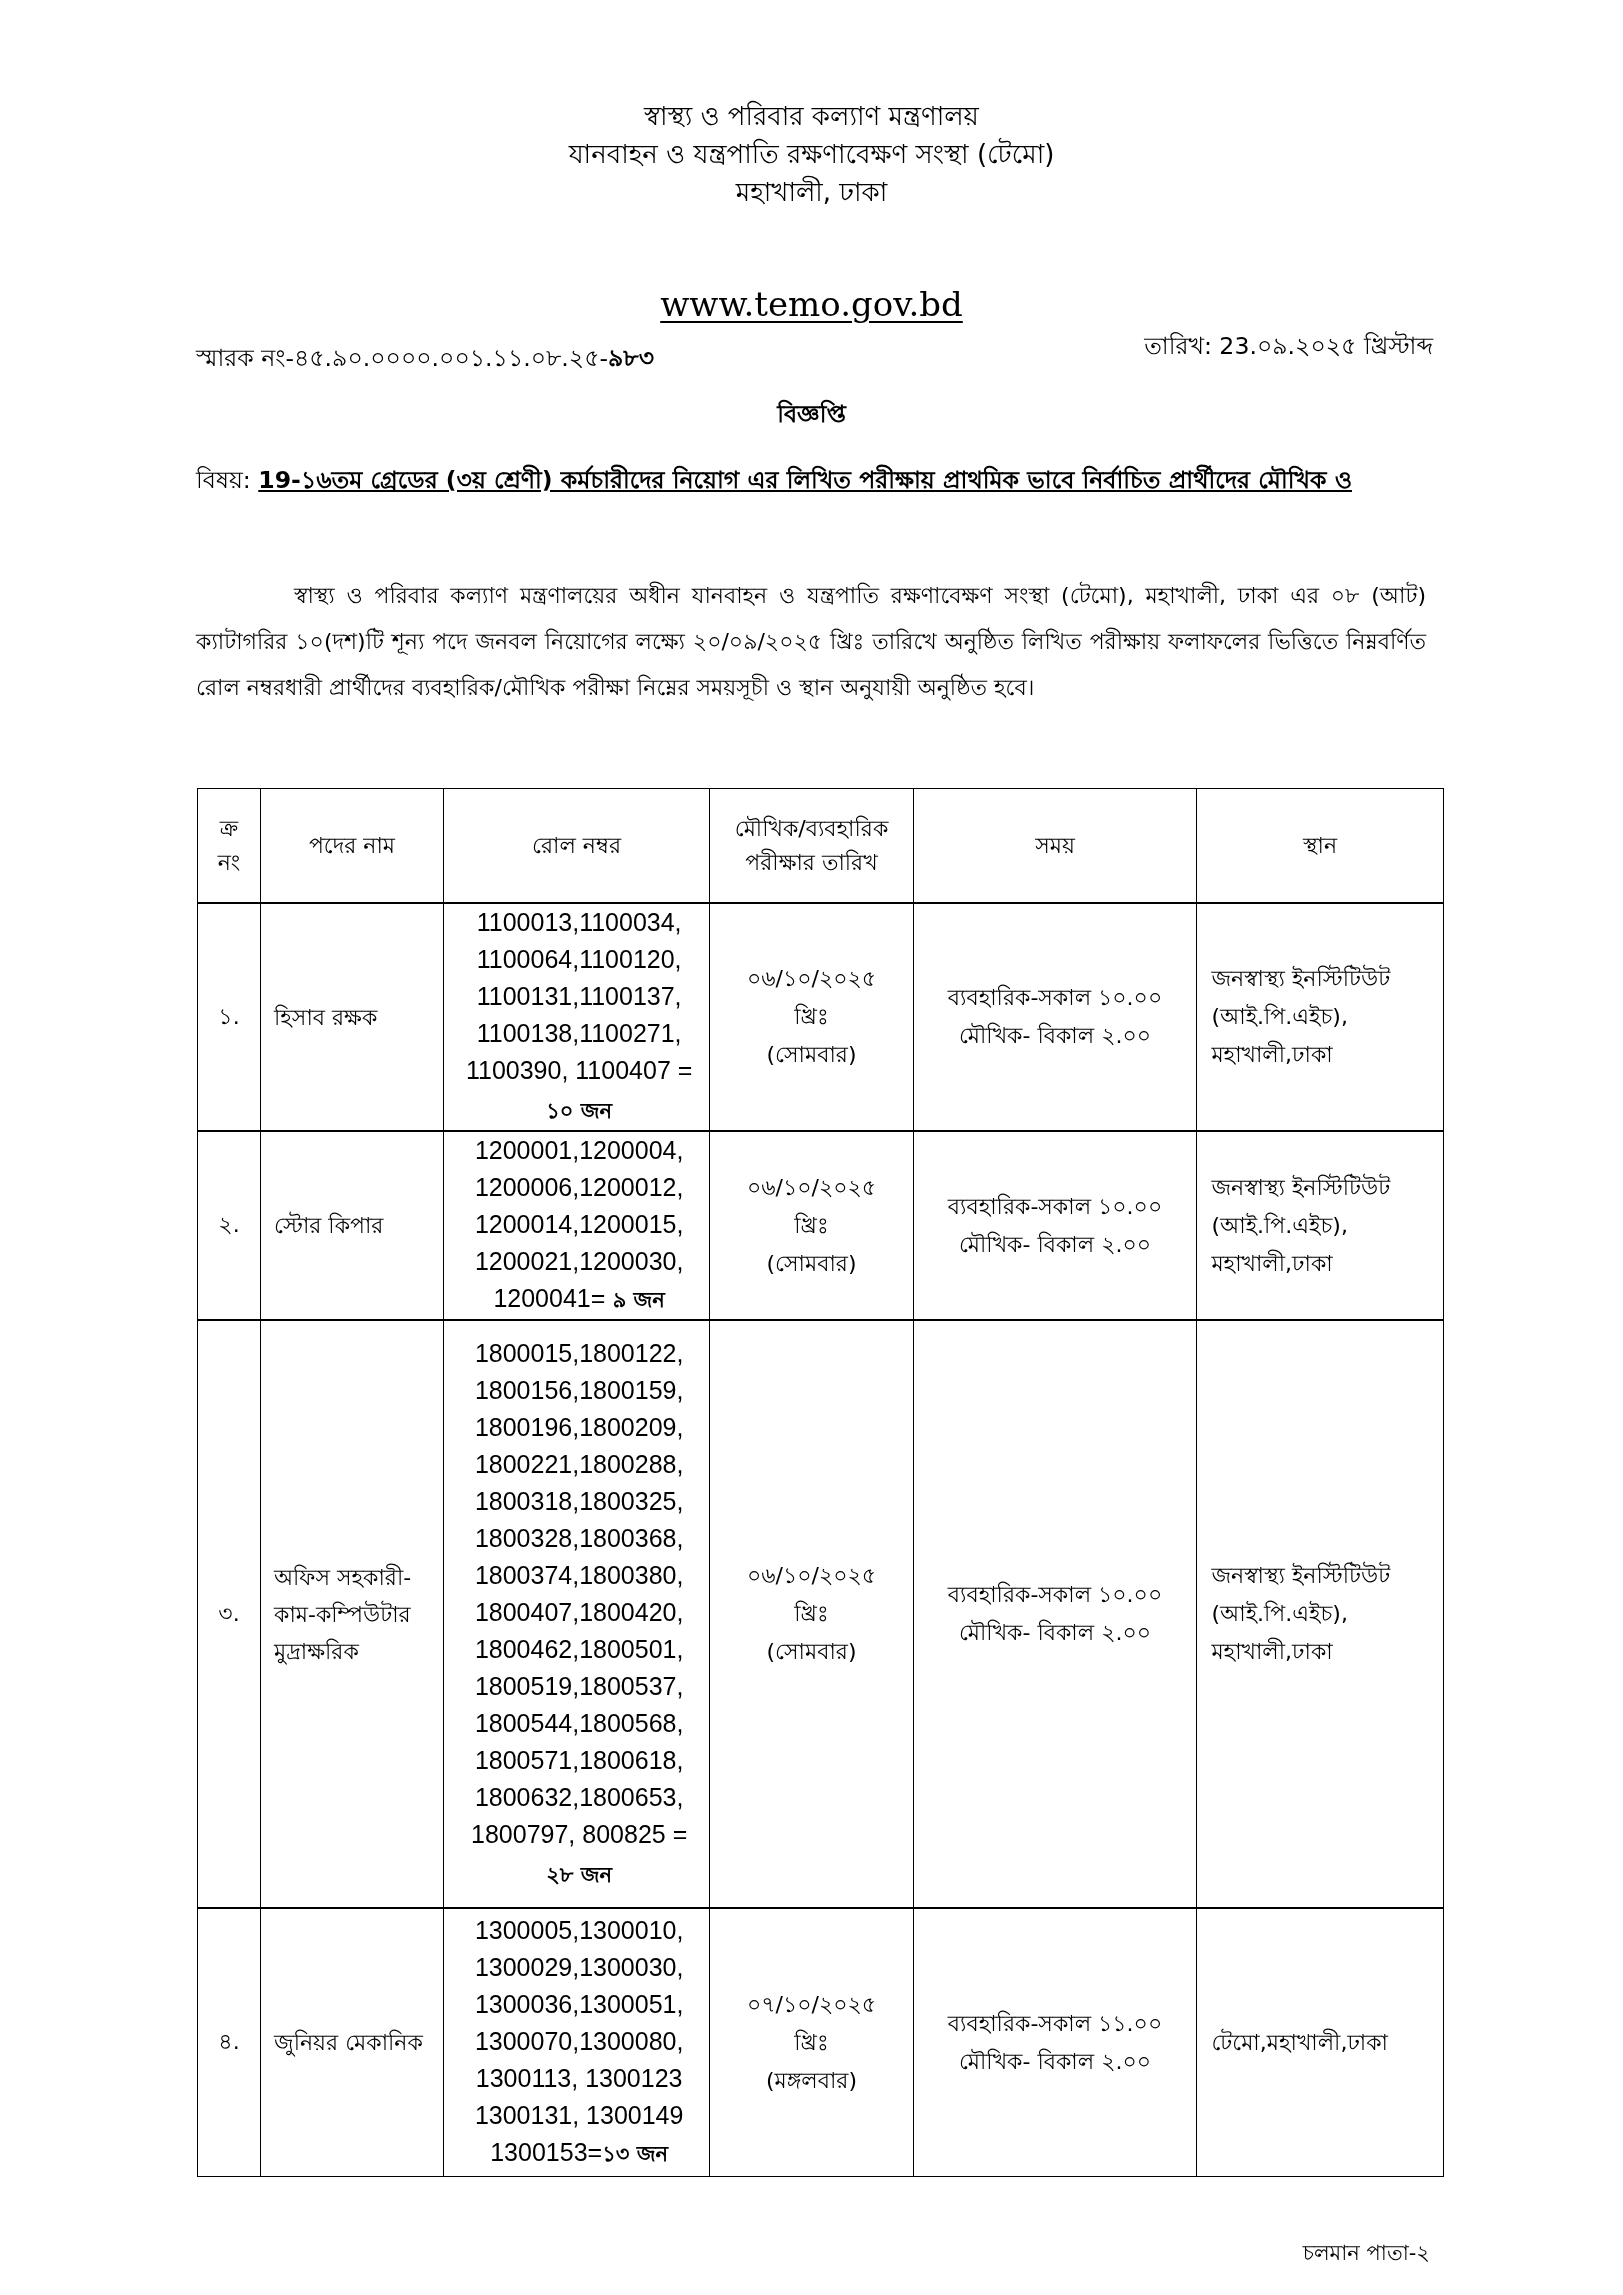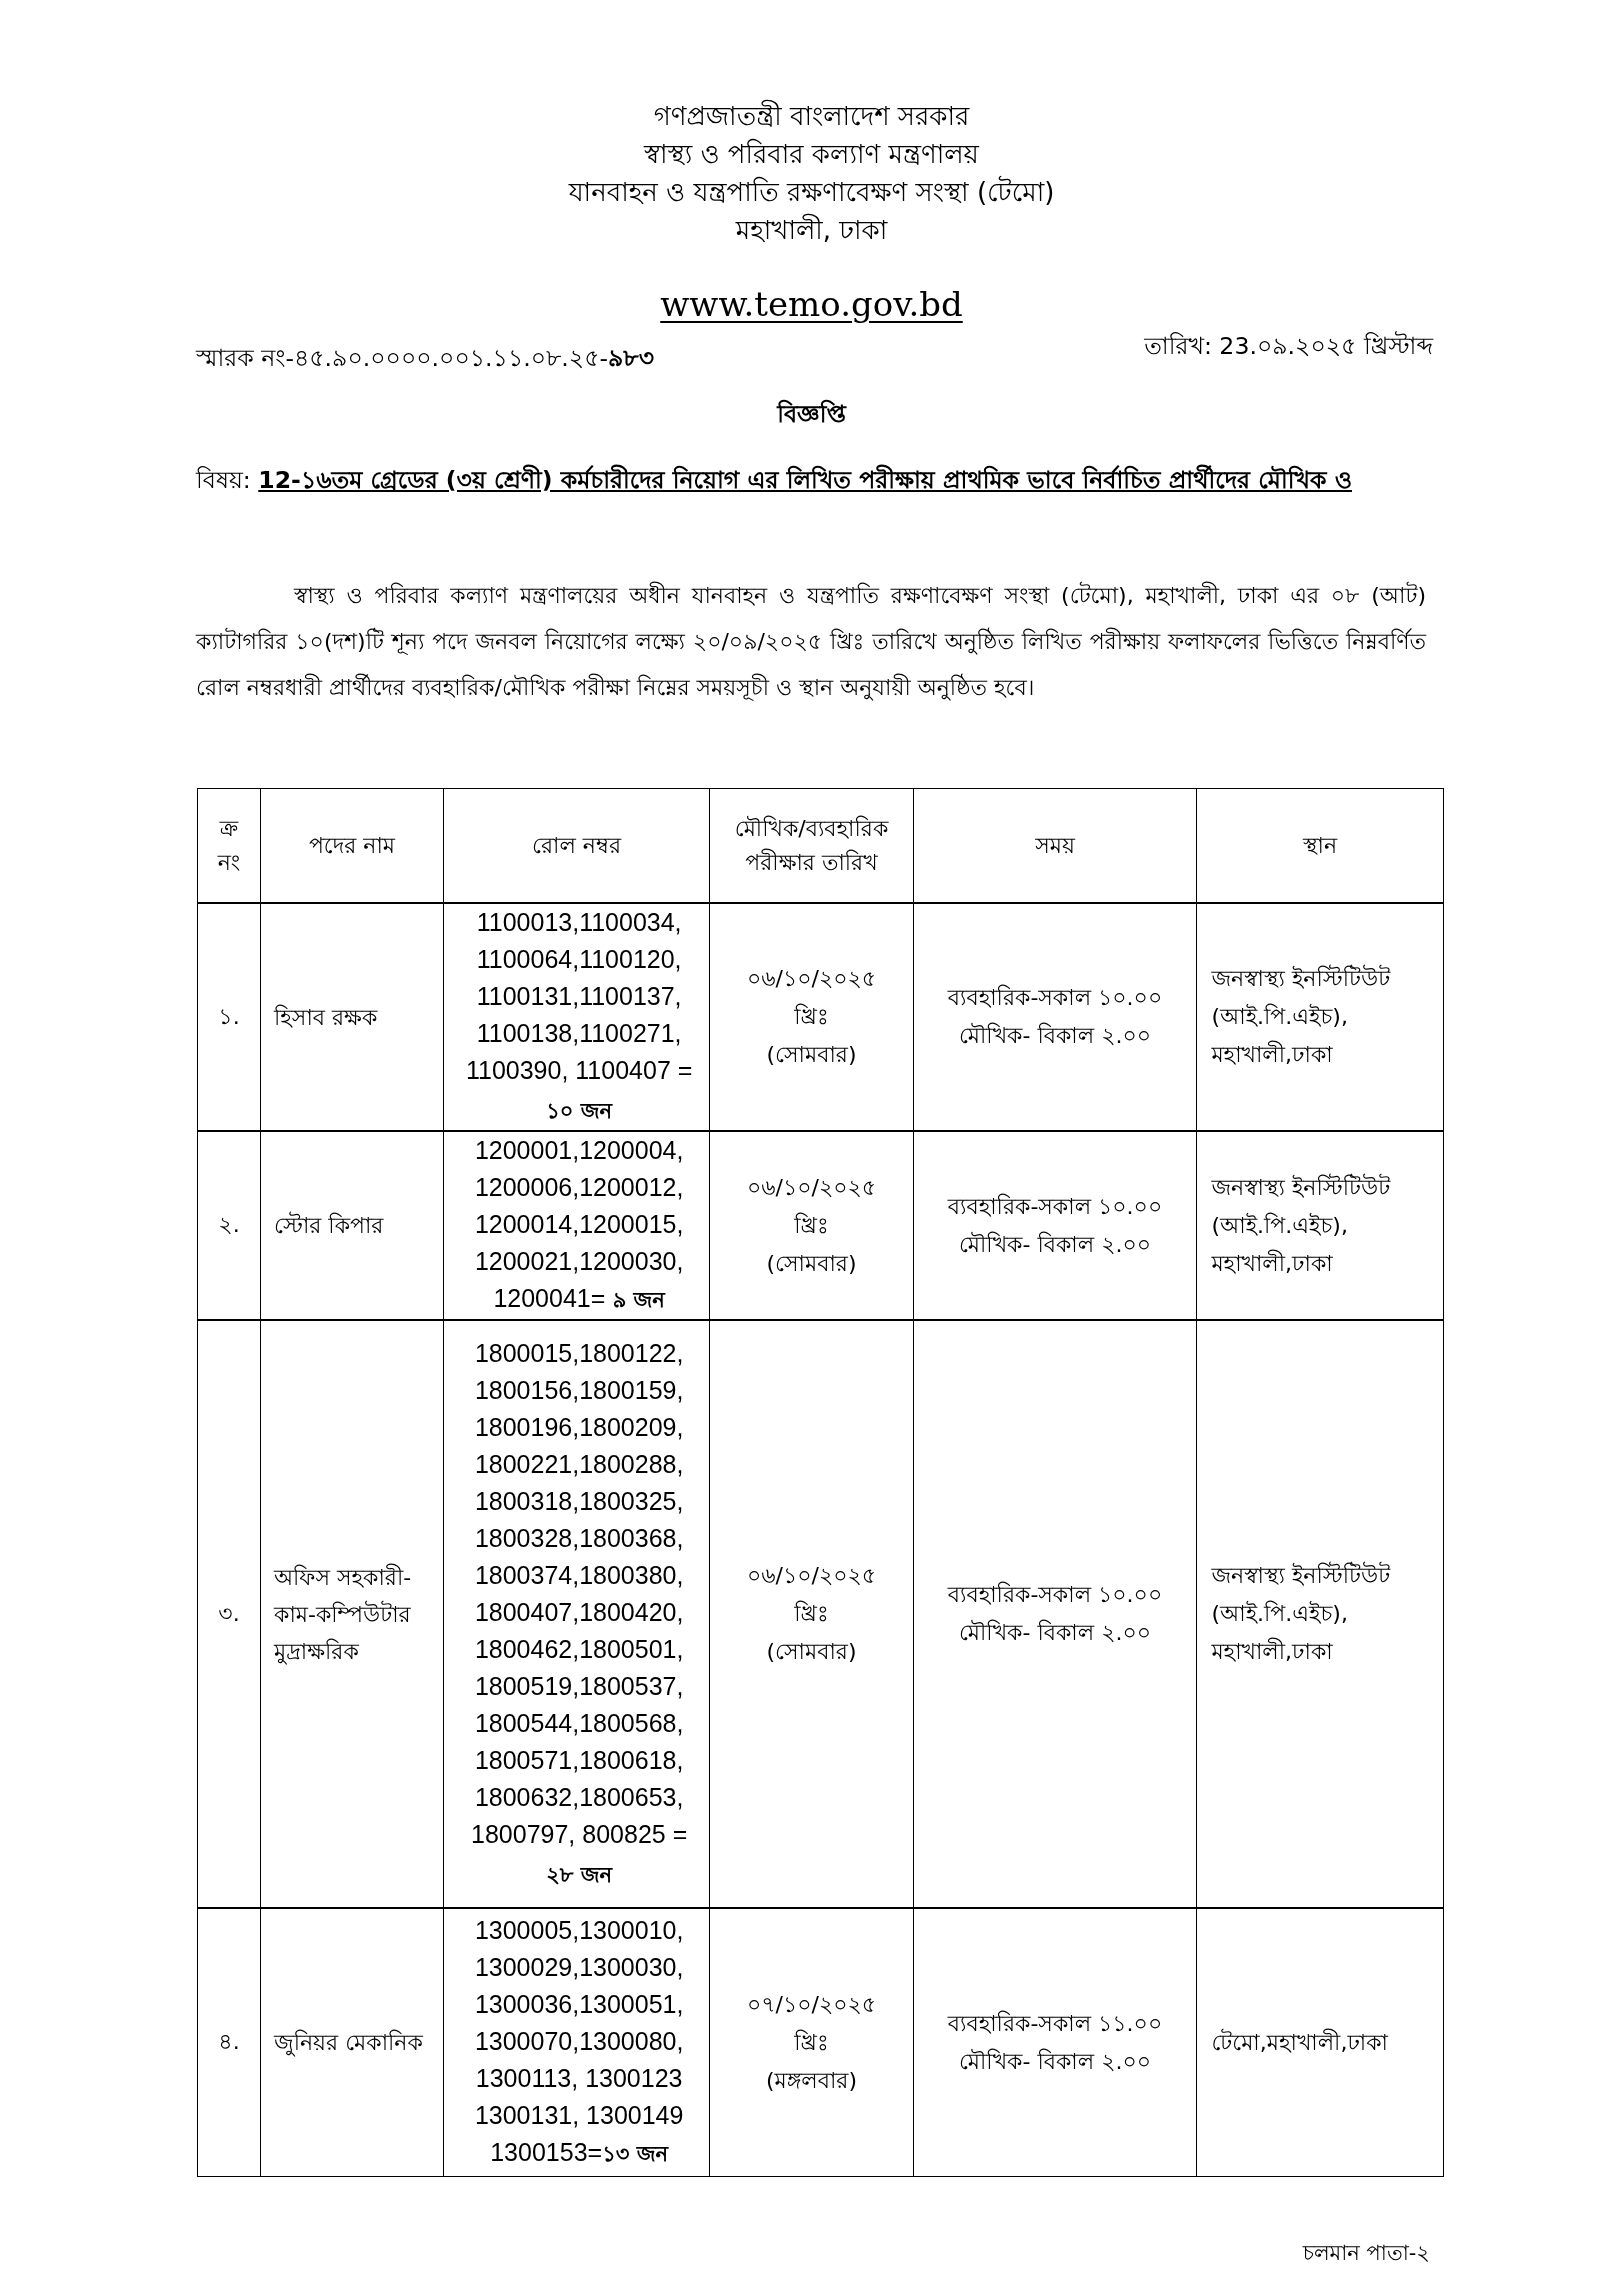--- a/index.html
+++ b/index.html
@@ -54,39 +54,38 @@
   .post { text-align: left !important; line-height: 37px; padding-left: 13px !important; }
   .date-cell { line-height: 38px; }
   .time-cell { line-height: 38px; }
   .place { text-align: left !important; line-height: 38px; padding-left: 14.4px !important; }
   #footer { right: 193px; top: 2238px; font-size: 21px; line-height: 30px; }
 </style>
 </head>
 <body>
 
 <div id="letterhead" class="abs center">
-  <div class="hdr-line">গণপ্রজাতন্ত্রী বাংলাদেশ সরকার</div>
   <div class="hdr-line">স্বাস্থ্য ও পরিবার কল্যাণ মন্ত্রণালয়</div>
   <div class="hdr-line">যানবাহন ও যন্ত্রপাতি রক্ষণাবেক্ষণ সংস্থা (টেমো)</div>
   <div class="hdr-line">মহাখালী, ঢাকা</div>
 </div>
 
 <div id="website" class="abs center">
   <span>www.temo.gov.bd</span>
 </div>
 
 <div id="memo-no" class="abs">
   <span>স্মারক নং-৪৫.৯০.০০০০.০০১.১১.০৮.২৫-</span><b>৯৮৩</b>
 </div>
 <div id="date" class="abs">তারিখ: 23.০৯.২০২৫ খ্রিস্টাব্দ</div>
 
 <div id="notice-title" class="abs center">বিজ্ঞপ্তি</div>
 
 <div id="subject" class="abs">
-  <span class="label">বিষয়: </span><span class="text">12-১৬তম গ্রেডের (৩য় শ্রেণী) কর্মচারীদের নিয়োগ এর লিখিত পরীক্ষায় প্রাথমিক ভাবে নির্বাচিত প্রার্থীদের মৌখিক ও</span>
+  <span class="label">বিষয়: </span><span class="text">19-১৬তম গ্রেডের (৩য় শ্রেণী) কর্মচারীদের নিয়োগ এর লিখিত পরীক্ষায় প্রাথমিক ভাবে নির্বাচিত প্রার্থীদের মৌখিক ও</span>
 </div>
 
 <div id="body-para" class="abs">স্বাস্থ্য ও পরিবার কল্যাণ মন্ত্রণালয়ের অধীন যানবাহন ও যন্ত্রপাতি রক্ষণাবেক্ষণ সংস্থা (টেমো), মহাখালী, ঢাকা এর ০৮ (আট) ক্যাটাগরির ১০(দশ)টি শূন্য পদে জনবল নিয়োগের লক্ষ্যে ২০/০৯/২০২৫ খ্রিঃ তারিখে অনুষ্ঠিত লিখিত পরীক্ষায় ফলাফলের ভিত্তিতে নিম্নবর্ণিত রোল নম্বরধারী প্রার্থীদের ব্যবহারিক/মৌখিক পরীক্ষা নিম্নের সময়সূচী ও স্থান অনুযায়ী অনুষ্ঠিত হবে।</div>
 
 <table id="schedule">
   <colgroup>
     <col style="width:63px">
     <col style="width:183px">
     <col style="width:266px">
     <col style="width:204px">

